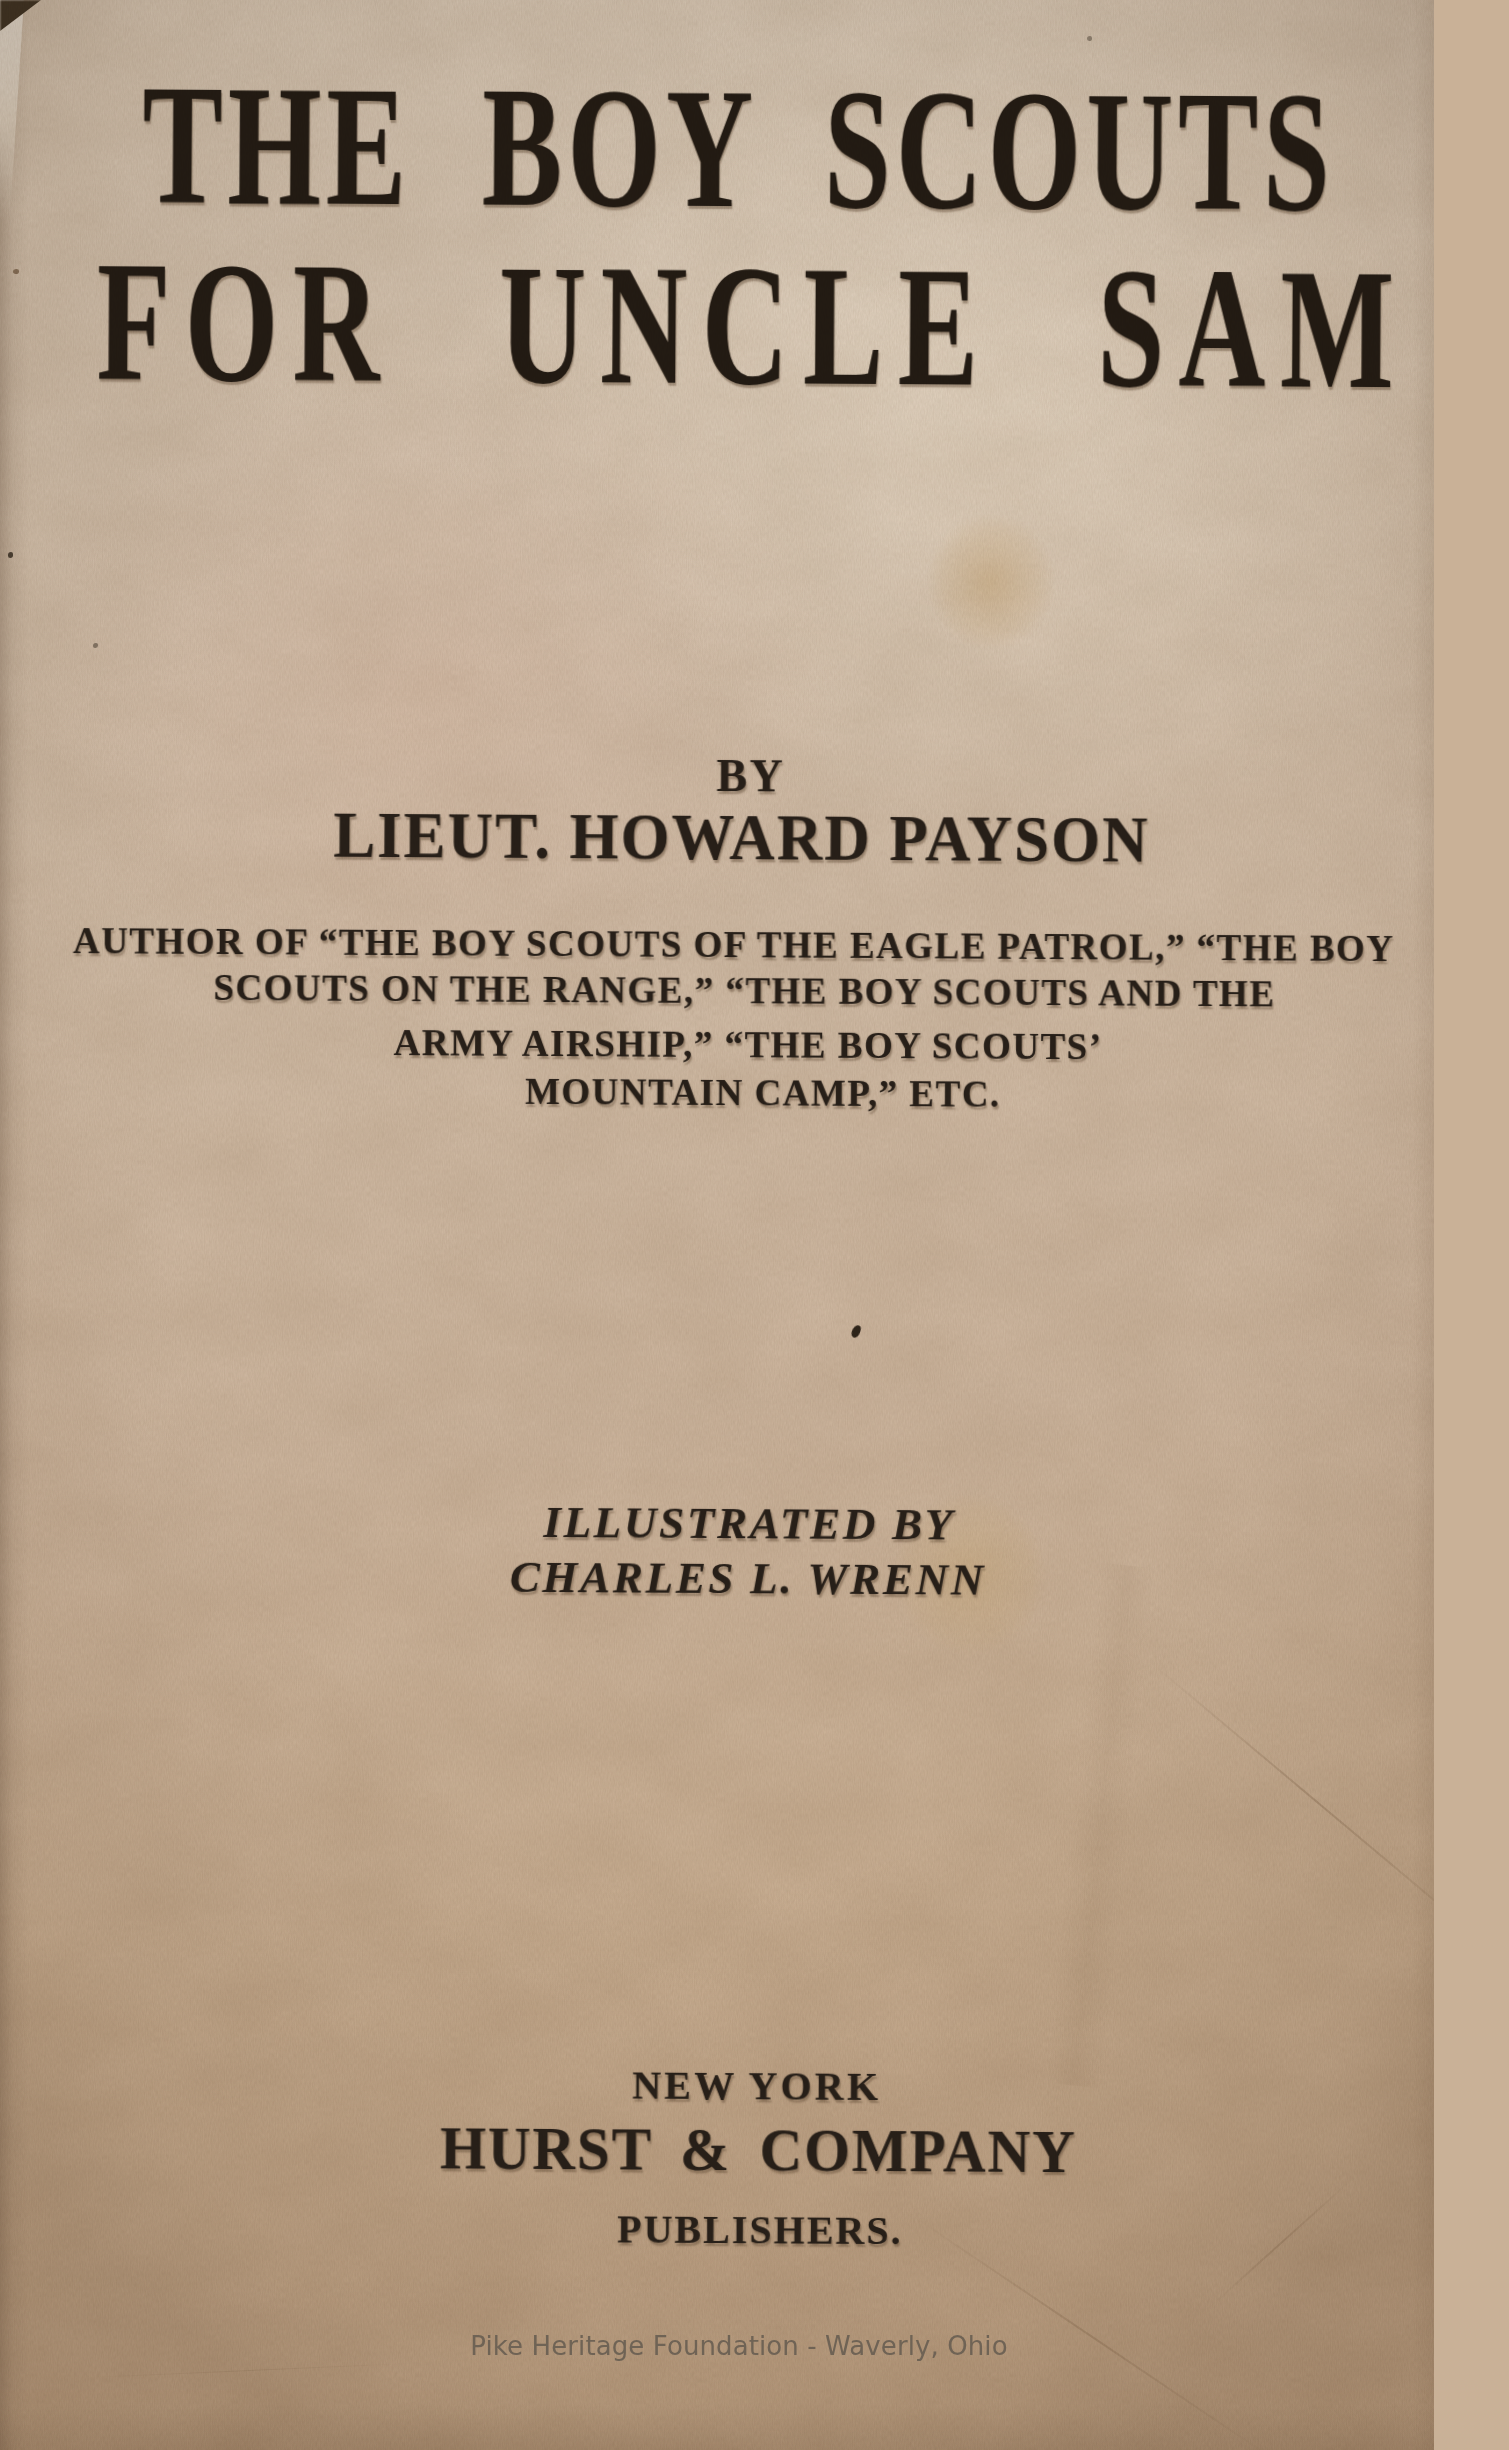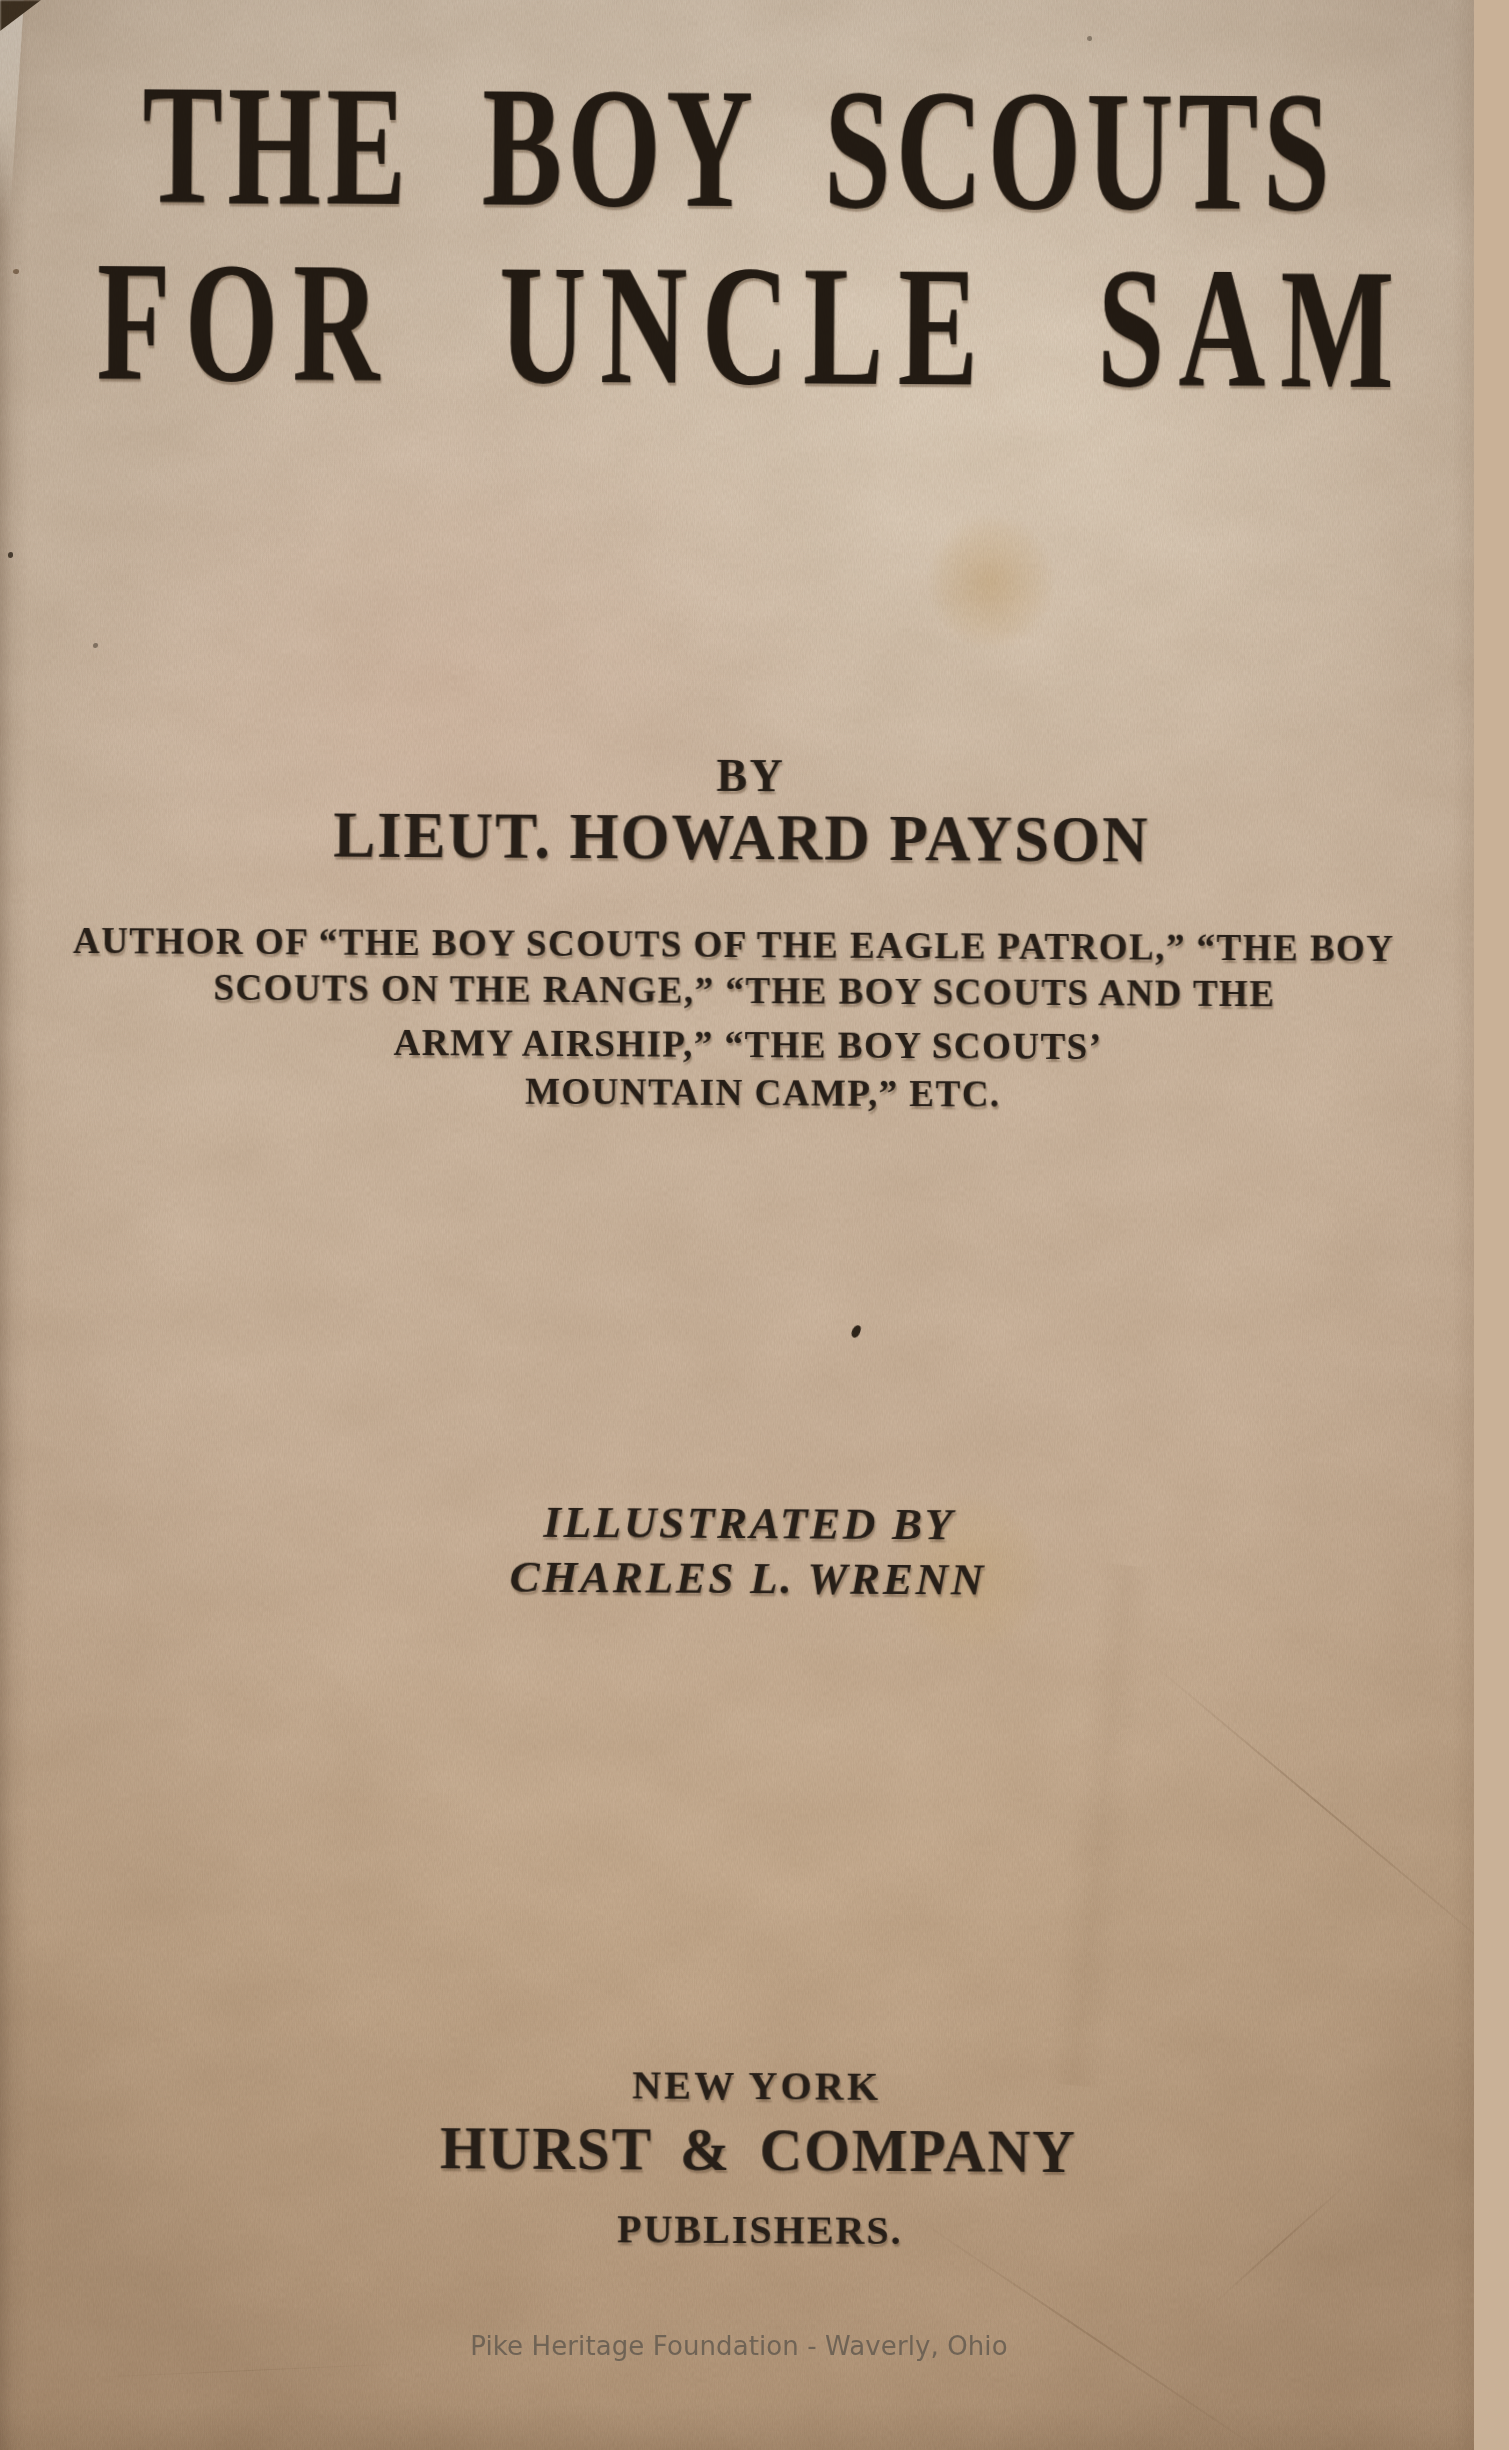--- a/index.html
+++ b/index.html
@@ -22,21 +22,20 @@
       
       radial-gradient(ellipse 102px 109px at 970px 1574px, rgba(200,163,90,0.22), rgba(200,163,90,0.08) 60%, rgba(200,163,90,0) 75%),
       
       radial-gradient(ellipse 83px 89px at 991px 582px, rgba(187,143,74,0.30), rgba(187,143,74,0.10) 58%, rgba(187,143,74,0) 78%),
       
       radial-gradient(ellipse 606px 498px at 30% 28%, rgba(224,176,156,0.17), rgba(224,176,156,0) 70%),
       
       radial-gradient(ellipse 798px 606px at 70% 16%, rgba(255,246,230,0.32), rgba(255,246,230,0) 72%),
       
       linear-gradient(176deg, #daccbb 0%, #d7c6b3 18%, #d4c0ab 38%, #d0b9a2 58%, #cbb195 78%, #c5a98c 100%);
-    padding-left: 40px;
   }
   .content{
     position:absolute;inset:0;z-index:2;
     transform:rotate(0.35deg);
     filter:blur(0.3px);
     color:#29211a;
   }
   .pline{
     position:absolute;white-space:nowrap;line-height:1;
     text-shadow:1.3px 2.6px 1.9px rgba(100,78,55,0.45), 0 0 1.3px rgba(41,33,26,0.35);

